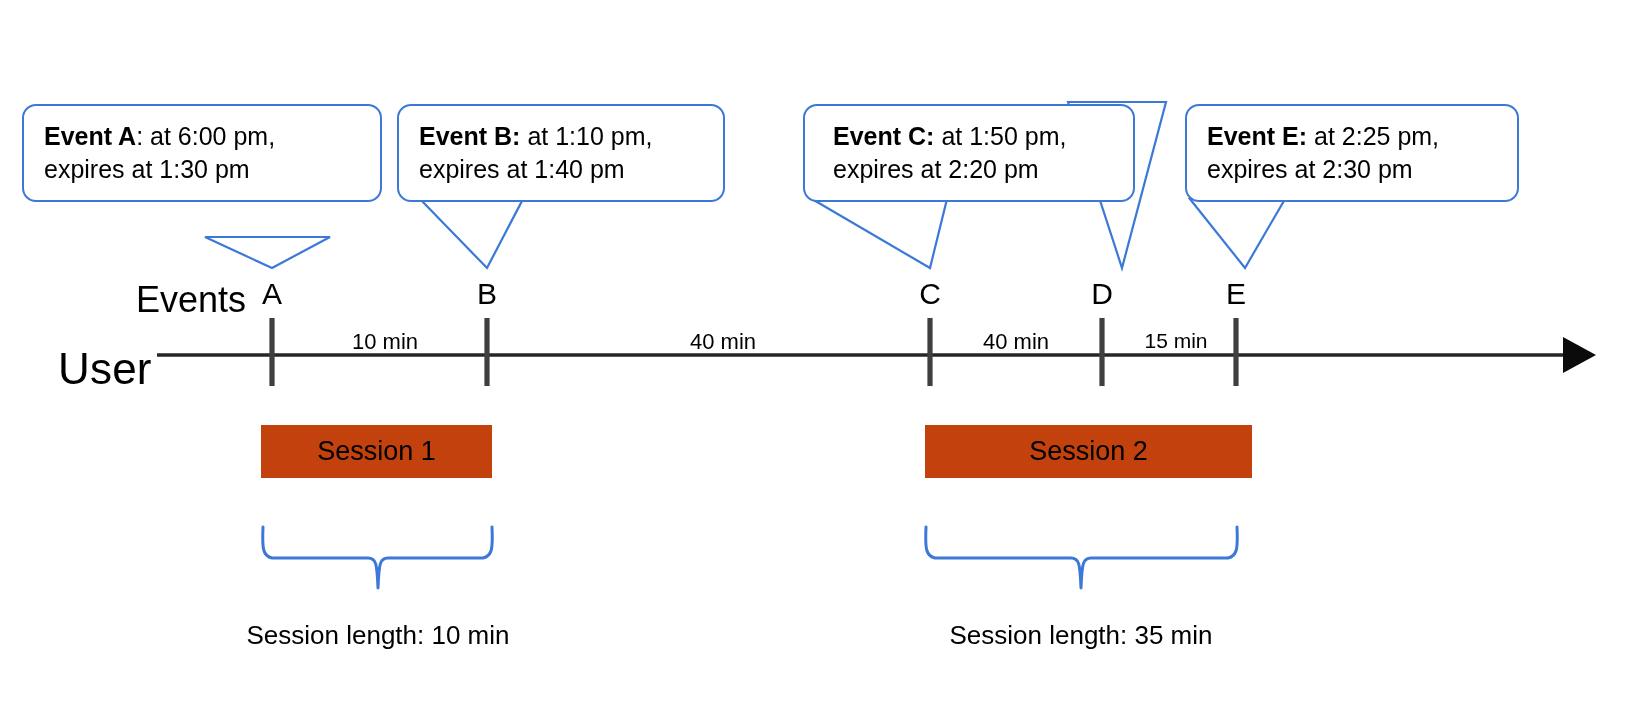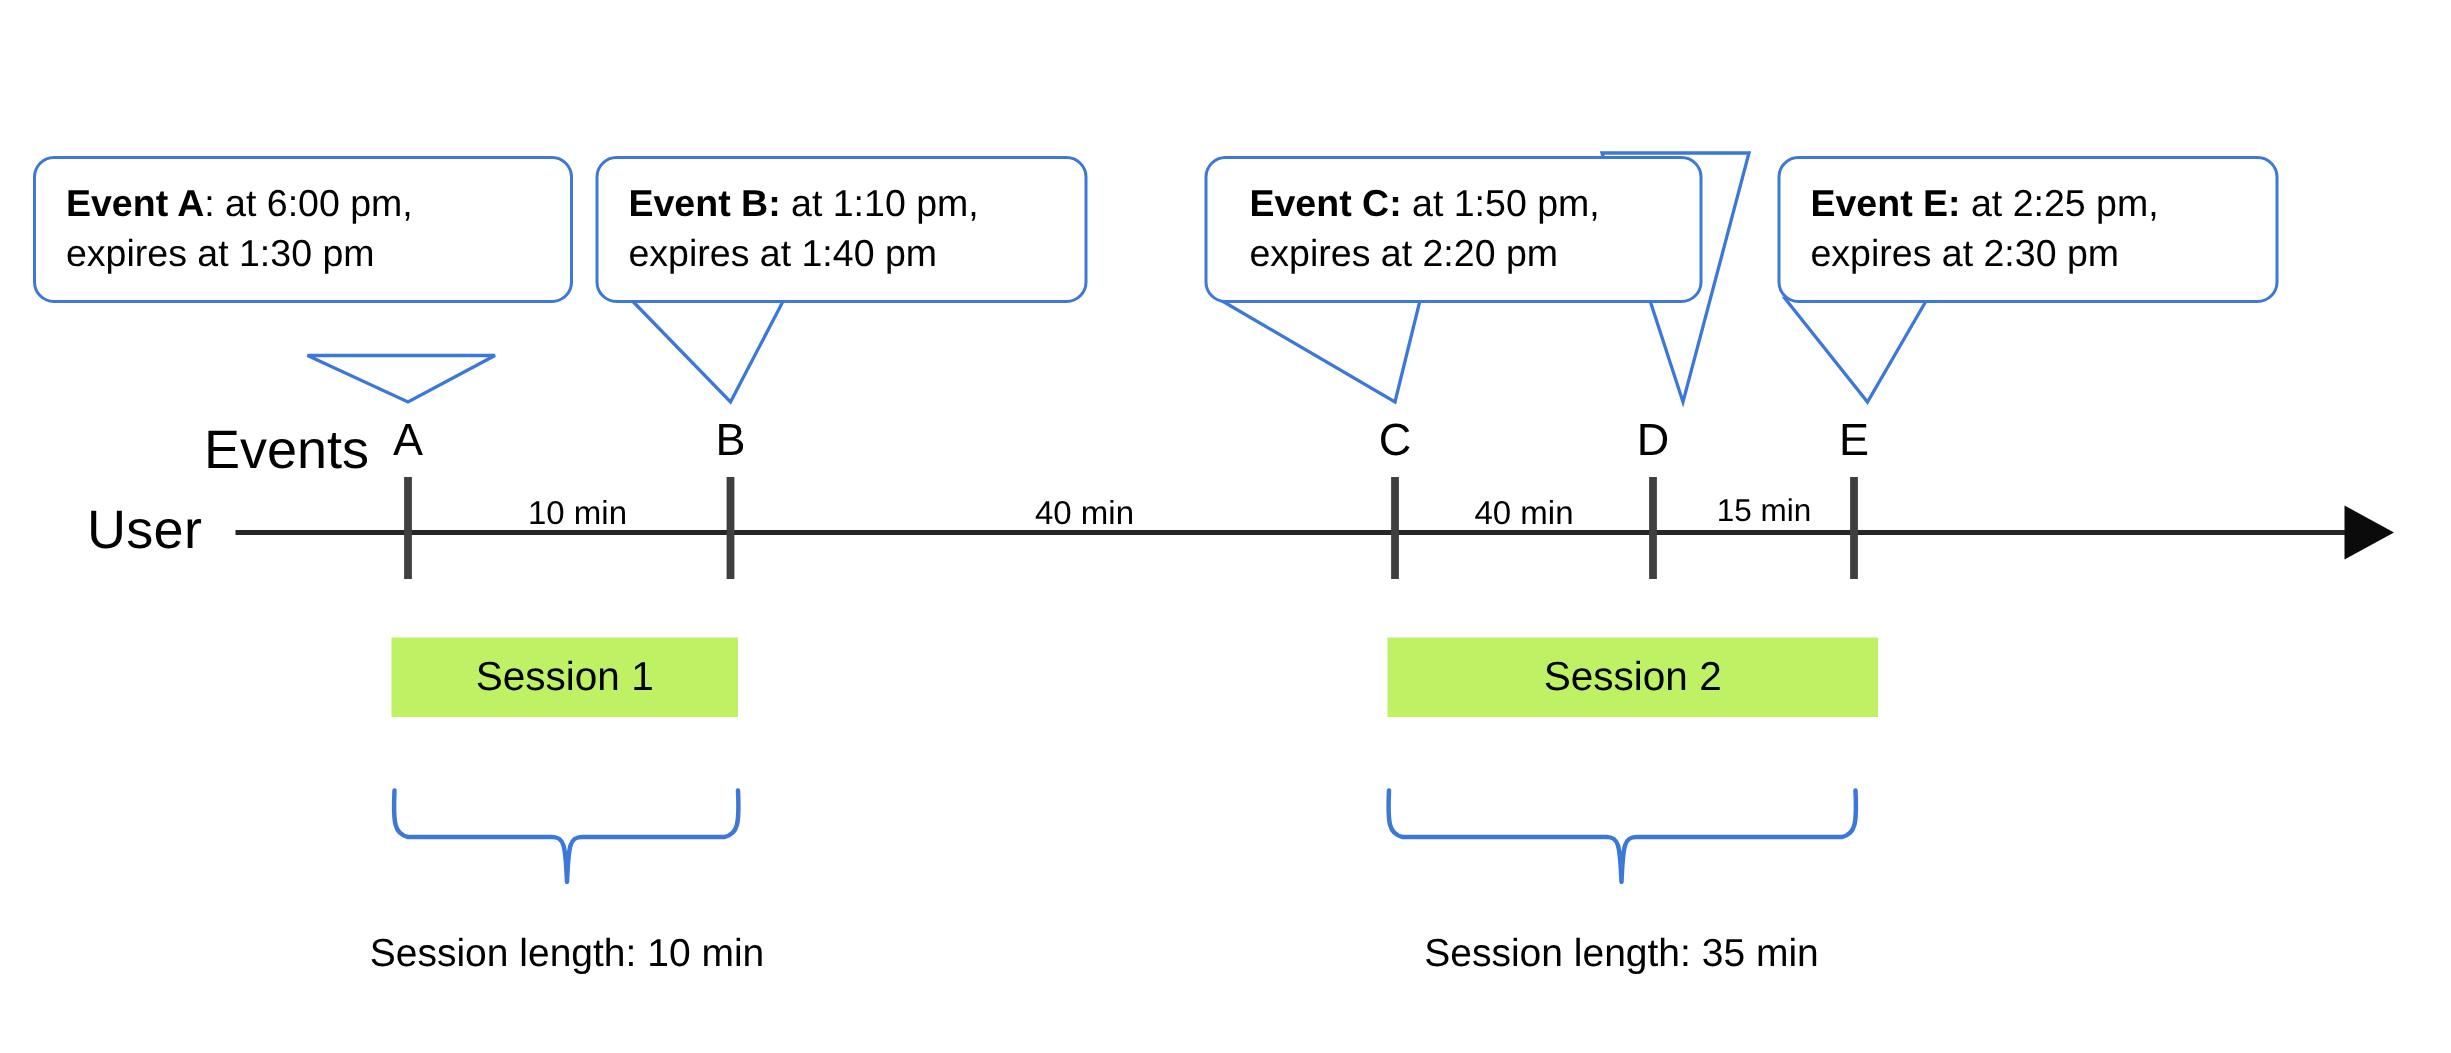--- a/index.html
+++ b/index.html
@@ -34,22 +34,22 @@
   .tail{fill:#ffffff;stroke:#3c78d8;stroke-width:2.2;}
   .brace{fill:none;stroke:#3c78d8;stroke-width:3;stroke-linecap:round;stroke-linejoin:round;}
 
   
   .axisline{stroke:#262626;stroke-width:3.4;}
   .tick{stroke:#3f3f3f;stroke-width:5.2;}
   .arrowhead{fill:#0b0b0b;}
 
   
   .lbl-user{
-    position:absolute;left:58px;top:332px;
-    font-size:36px;letter-spacing:.2px;
+    position:absolute;left:58px;top:344px;
+    font-size:44px;letter-spacing:.2px;
   }
   .lbl-events{
     position:absolute;left:136px;top:279px;
     font-size:36px;
   }
   .evt-letter{
     position:absolute;
     font-size:30px;
     text-align:center;
     width:40px;
@@ -57,21 +57,21 @@
   }
   .gap-lbl{
     position:absolute;
     font-size:22px;
     text-align:center;
     top:290px;
     margin-top:39px;
   }
   .session-bar{
     position:absolute;
-    background:#bef264;
+    background:#c2410c;
     height:53px;
     display:flex;align-items:center;justify-content:center;
     font-size:27px;
     color:#000;
   }
   .sess-len{
     position:absolute;
     font-size:26px;
     text-align:center;
     top:620px;

